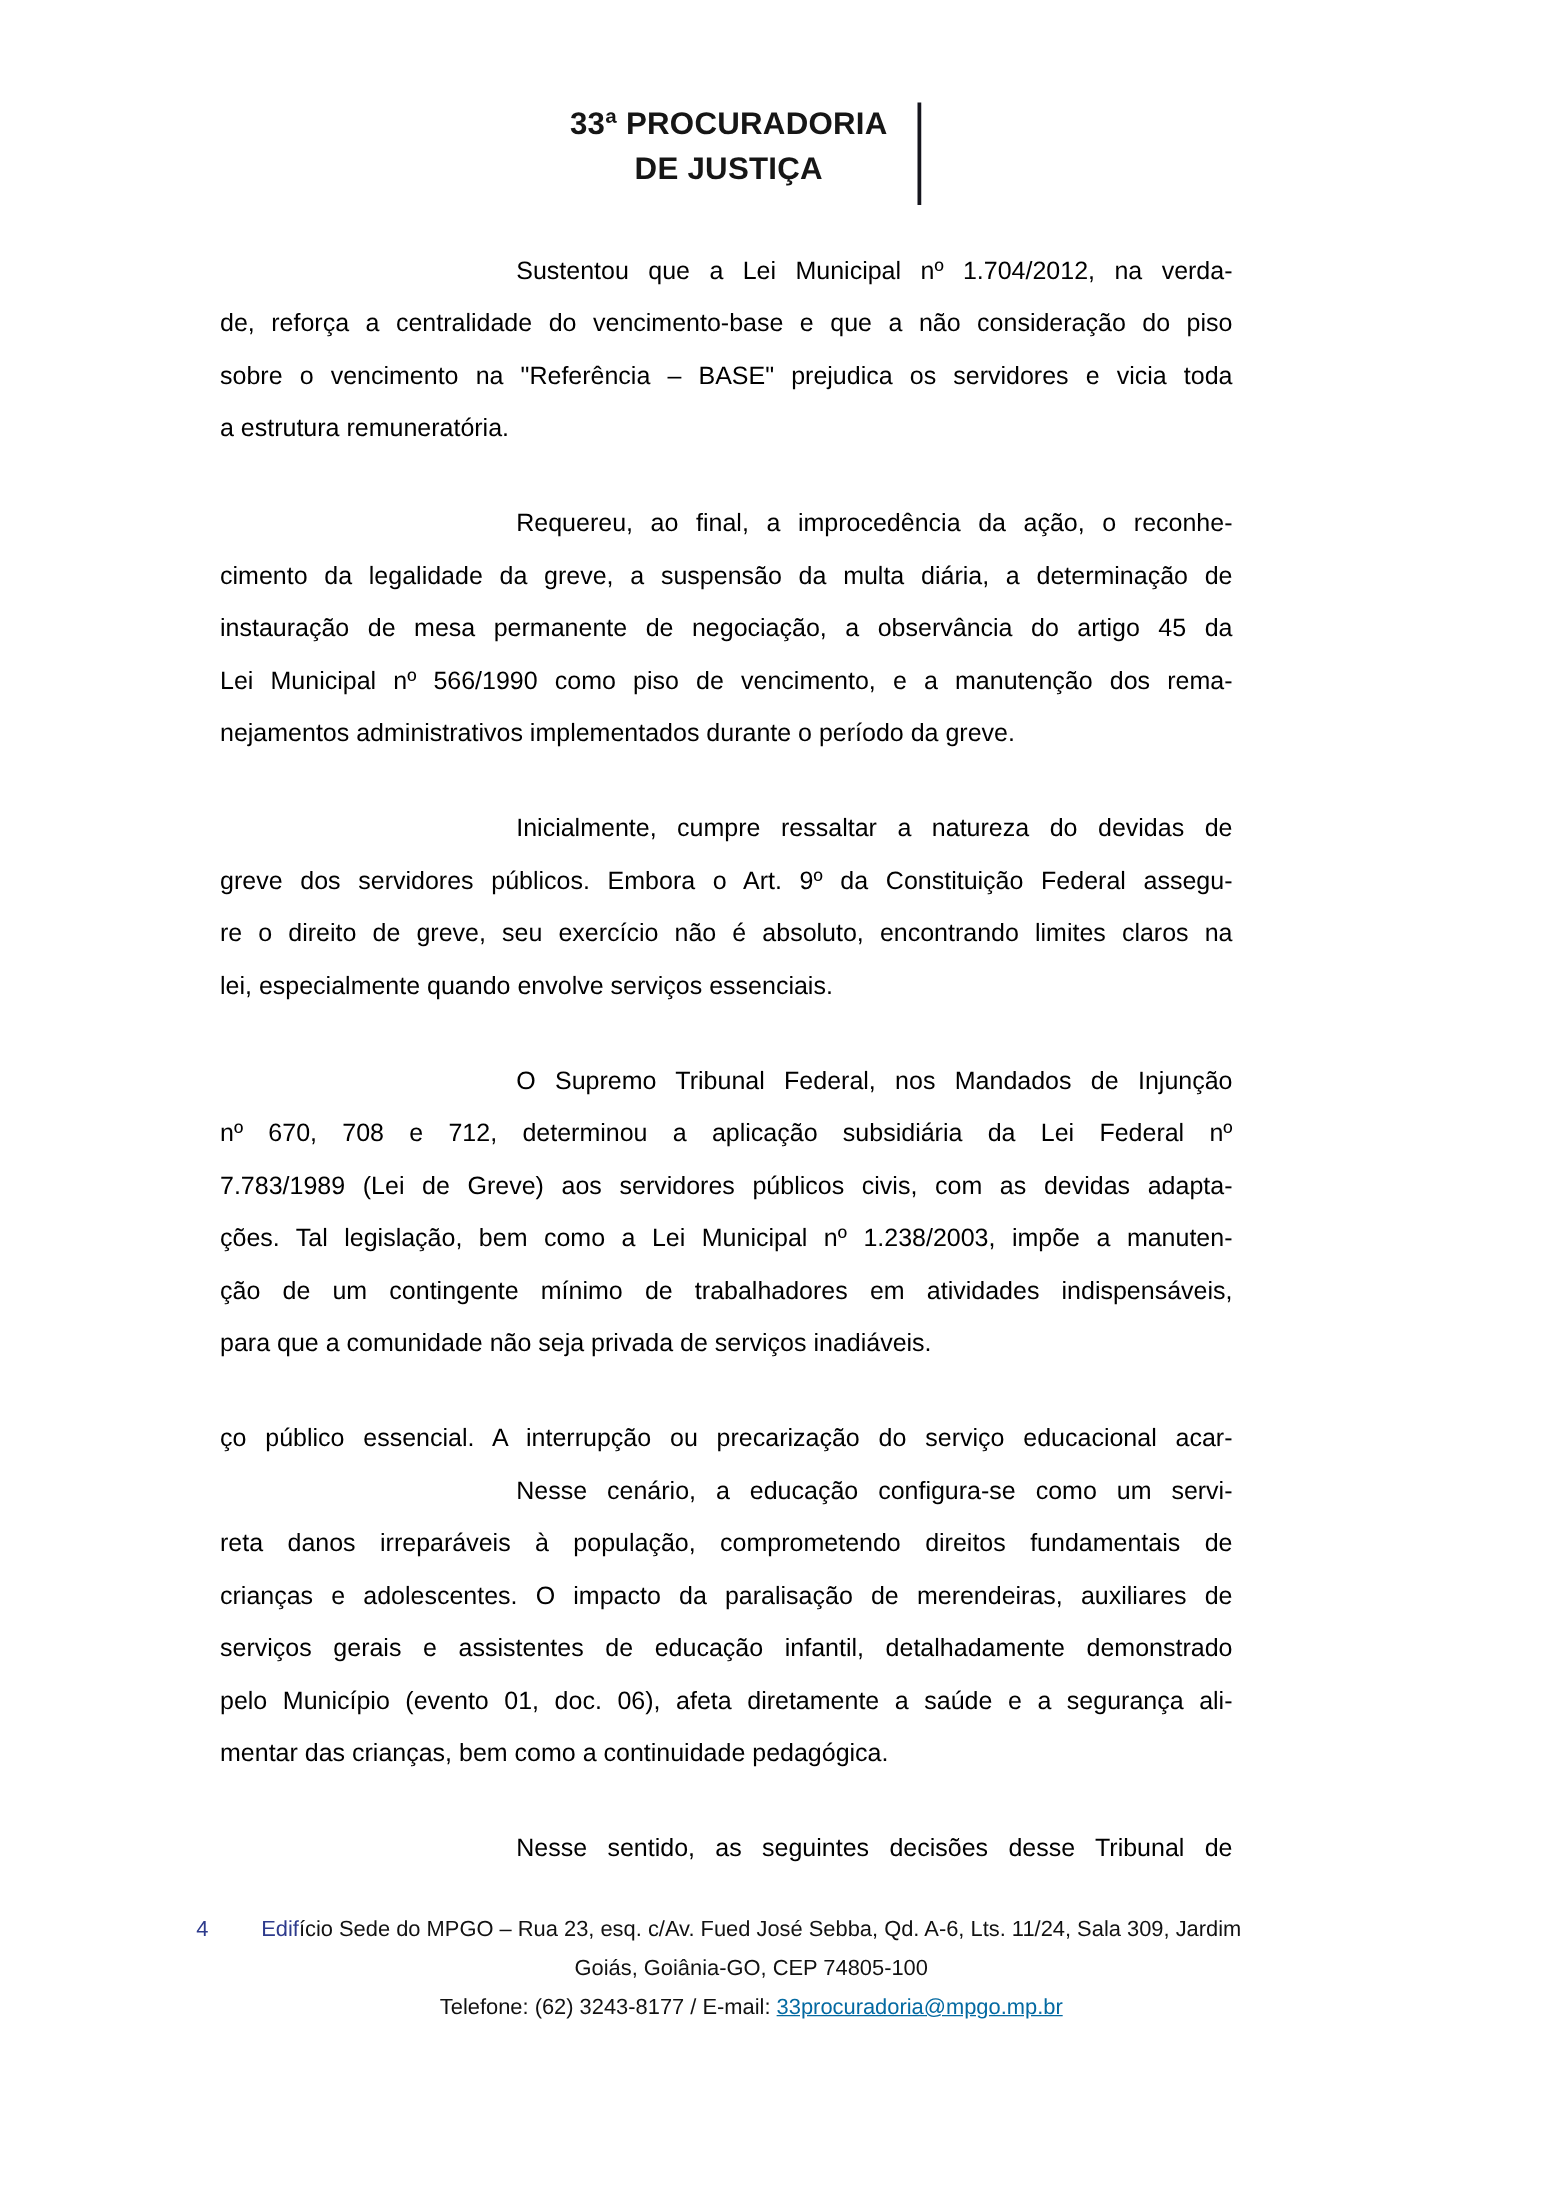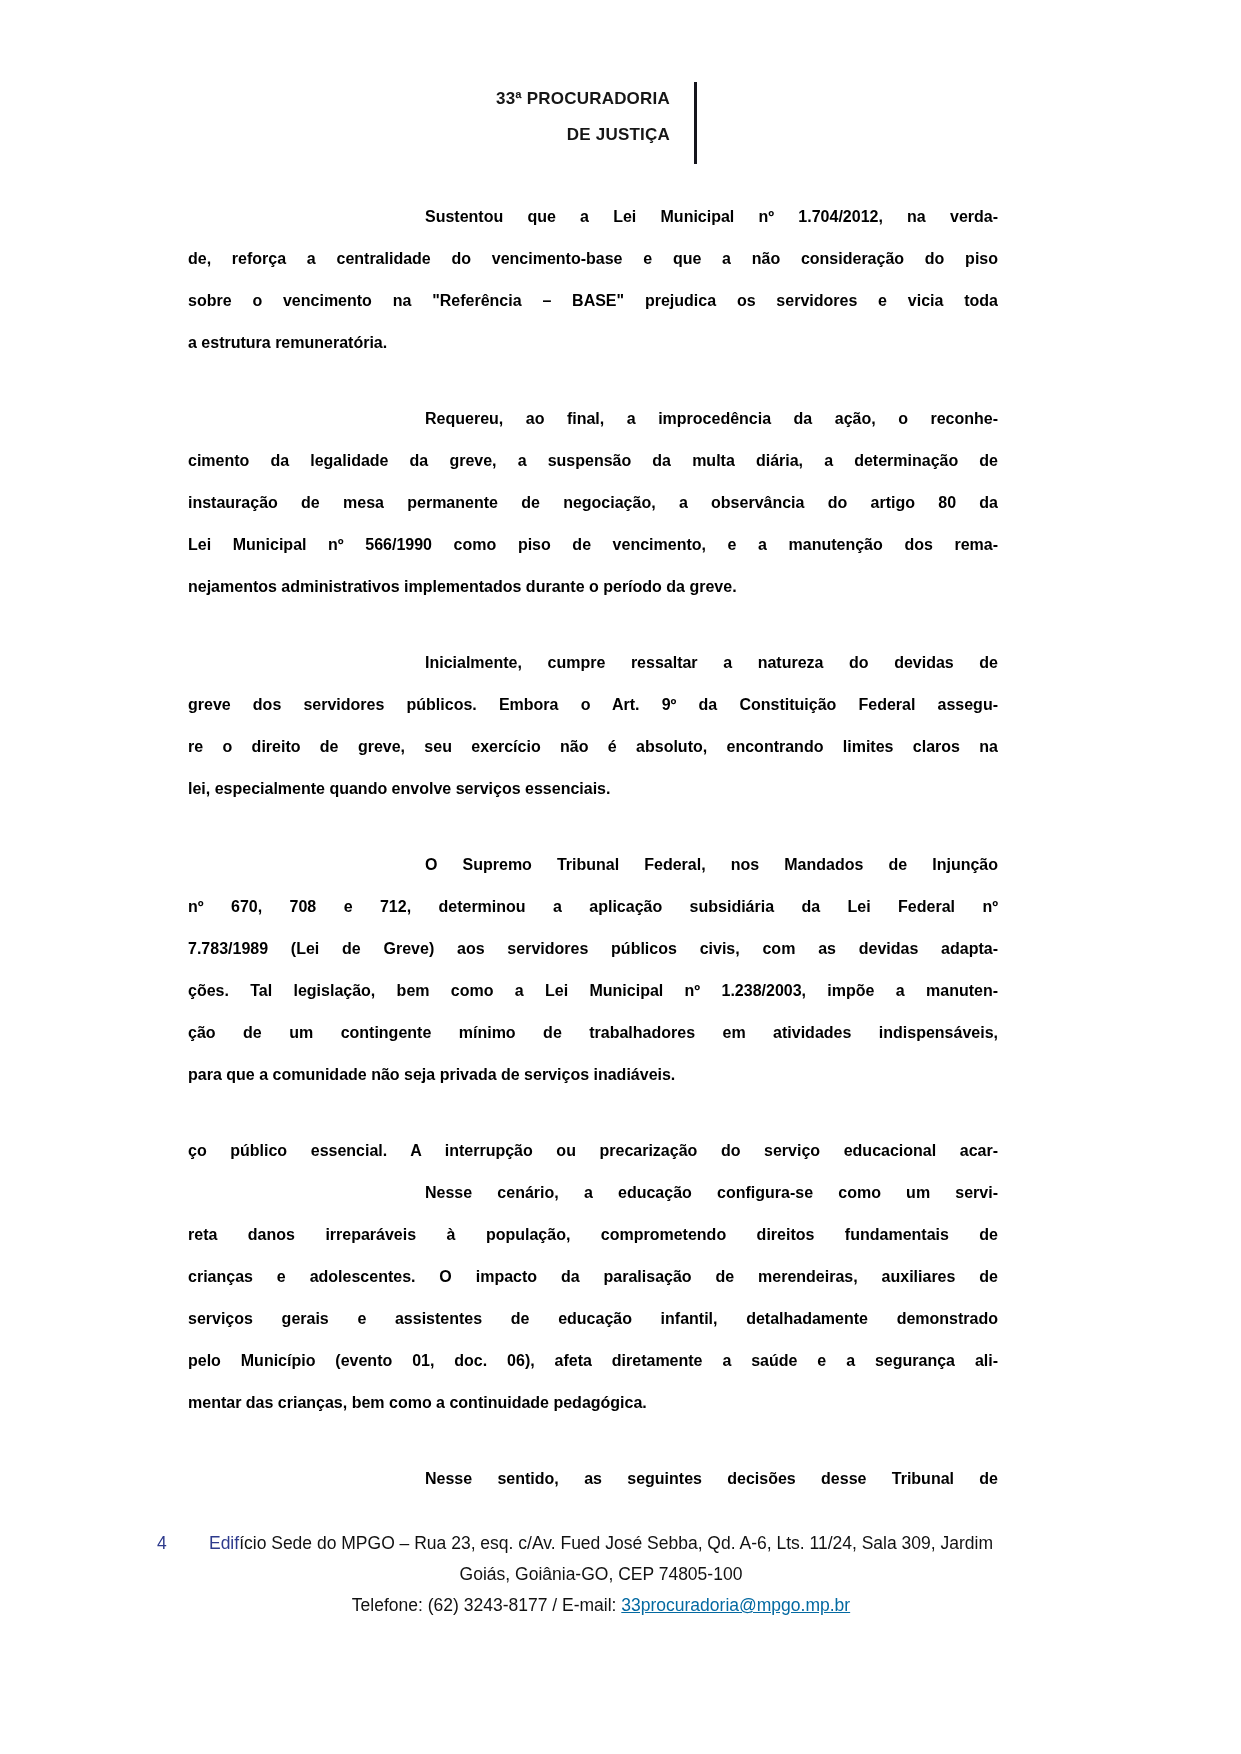--- a/index.html
+++ b/index.html
@@ -12,39 +12,39 @@
     overflow: hidden;
   }
 
   
   .header {
     position: absolute; top: 80px; left: 0; width: 100%;
     display: flex; justify-content: center; align-items: flex-start;
     transform: translateX(-14px);
   }
   .hdr-title {
-    text-align: right;
+    text-align: center;
     font-weight: bold;
-    font-size: 17px;
+    font-size: 25px;
     line-height: 36px;
     letter-spacing: 0.2px;
     color: #161616;
     padding-top: 1px;
   }
   .hdr-divider {
     width: 3px; height: 82px;
     background: #15151d;
     margin: 2px 20px 0 24px;
   }
   .hdr-logo svg { display: block; }
 
   
   .content {
-    position: absolute; top: 196px; left: 188px; width: 810px;
-    font-size: 16px; line-height: 42px; font-weight: bold;
+    position: absolute; top: 196px; left: 176px; width: 810px;
+    font-size: 20px; line-height: 42px;
   }
   .para { margin: 0 0 34px 0; }
   .line { text-align: justify; white-space: normal; }
   .line.just { text-align-last: justify; }
   .line.first { padding-left: 237px; }
 
   
   .footer {
     position: absolute; top: 1528px; left: 176px; width: 850px;
     text-align: center;
@@ -74,21 +74,21 @@
   <main class="content" id="paragraphs">
       <div class="para">
         <div class="line just first">Sustentou que a Lei Municipal nº 1.704/2012, na verda-</div>
         <div class="line just">de, reforça a centralidade do vencimento-base e que a não consideração do piso</div>
         <div class="line just">sobre o vencimento na "Referência – BASE" prejudica os servidores e vicia toda</div>
         <div class="line">a estrutura remuneratória.</div>
       </div>
       <div class="para">
         <div class="line just first">Requereu, ao final, a improcedência da ação, o reconhe-</div>
         <div class="line just">cimento da legalidade da greve, a suspensão da multa diária, a determinação de</div>
-        <div class="line just">instauração de mesa permanente de negociação, a observância do artigo 80 da</div>
+        <div class="line just">instauração de mesa permanente de negociação, a observância do artigo 45 da</div>
         <div class="line just">Lei Municipal nº 566/1990 como piso de vencimento, e a manutenção dos rema-</div>
         <div class="line">nejamentos administrativos implementados durante o período da greve.</div>
       </div>
       <div class="para">
         <div class="line just first">Inicialmente, cumpre ressaltar a natureza do devidas de</div>
         <div class="line just">greve dos servidores públicos. Embora o Art. 9º da Constituição Federal assegu-</div>
         <div class="line just">re o direito de greve, seu exercício não é absoluto, encontrando limites claros na</div>
         <div class="line">lei, especialmente quando envolve serviços essenciais.</div>
       </div>
       <div class="para">

